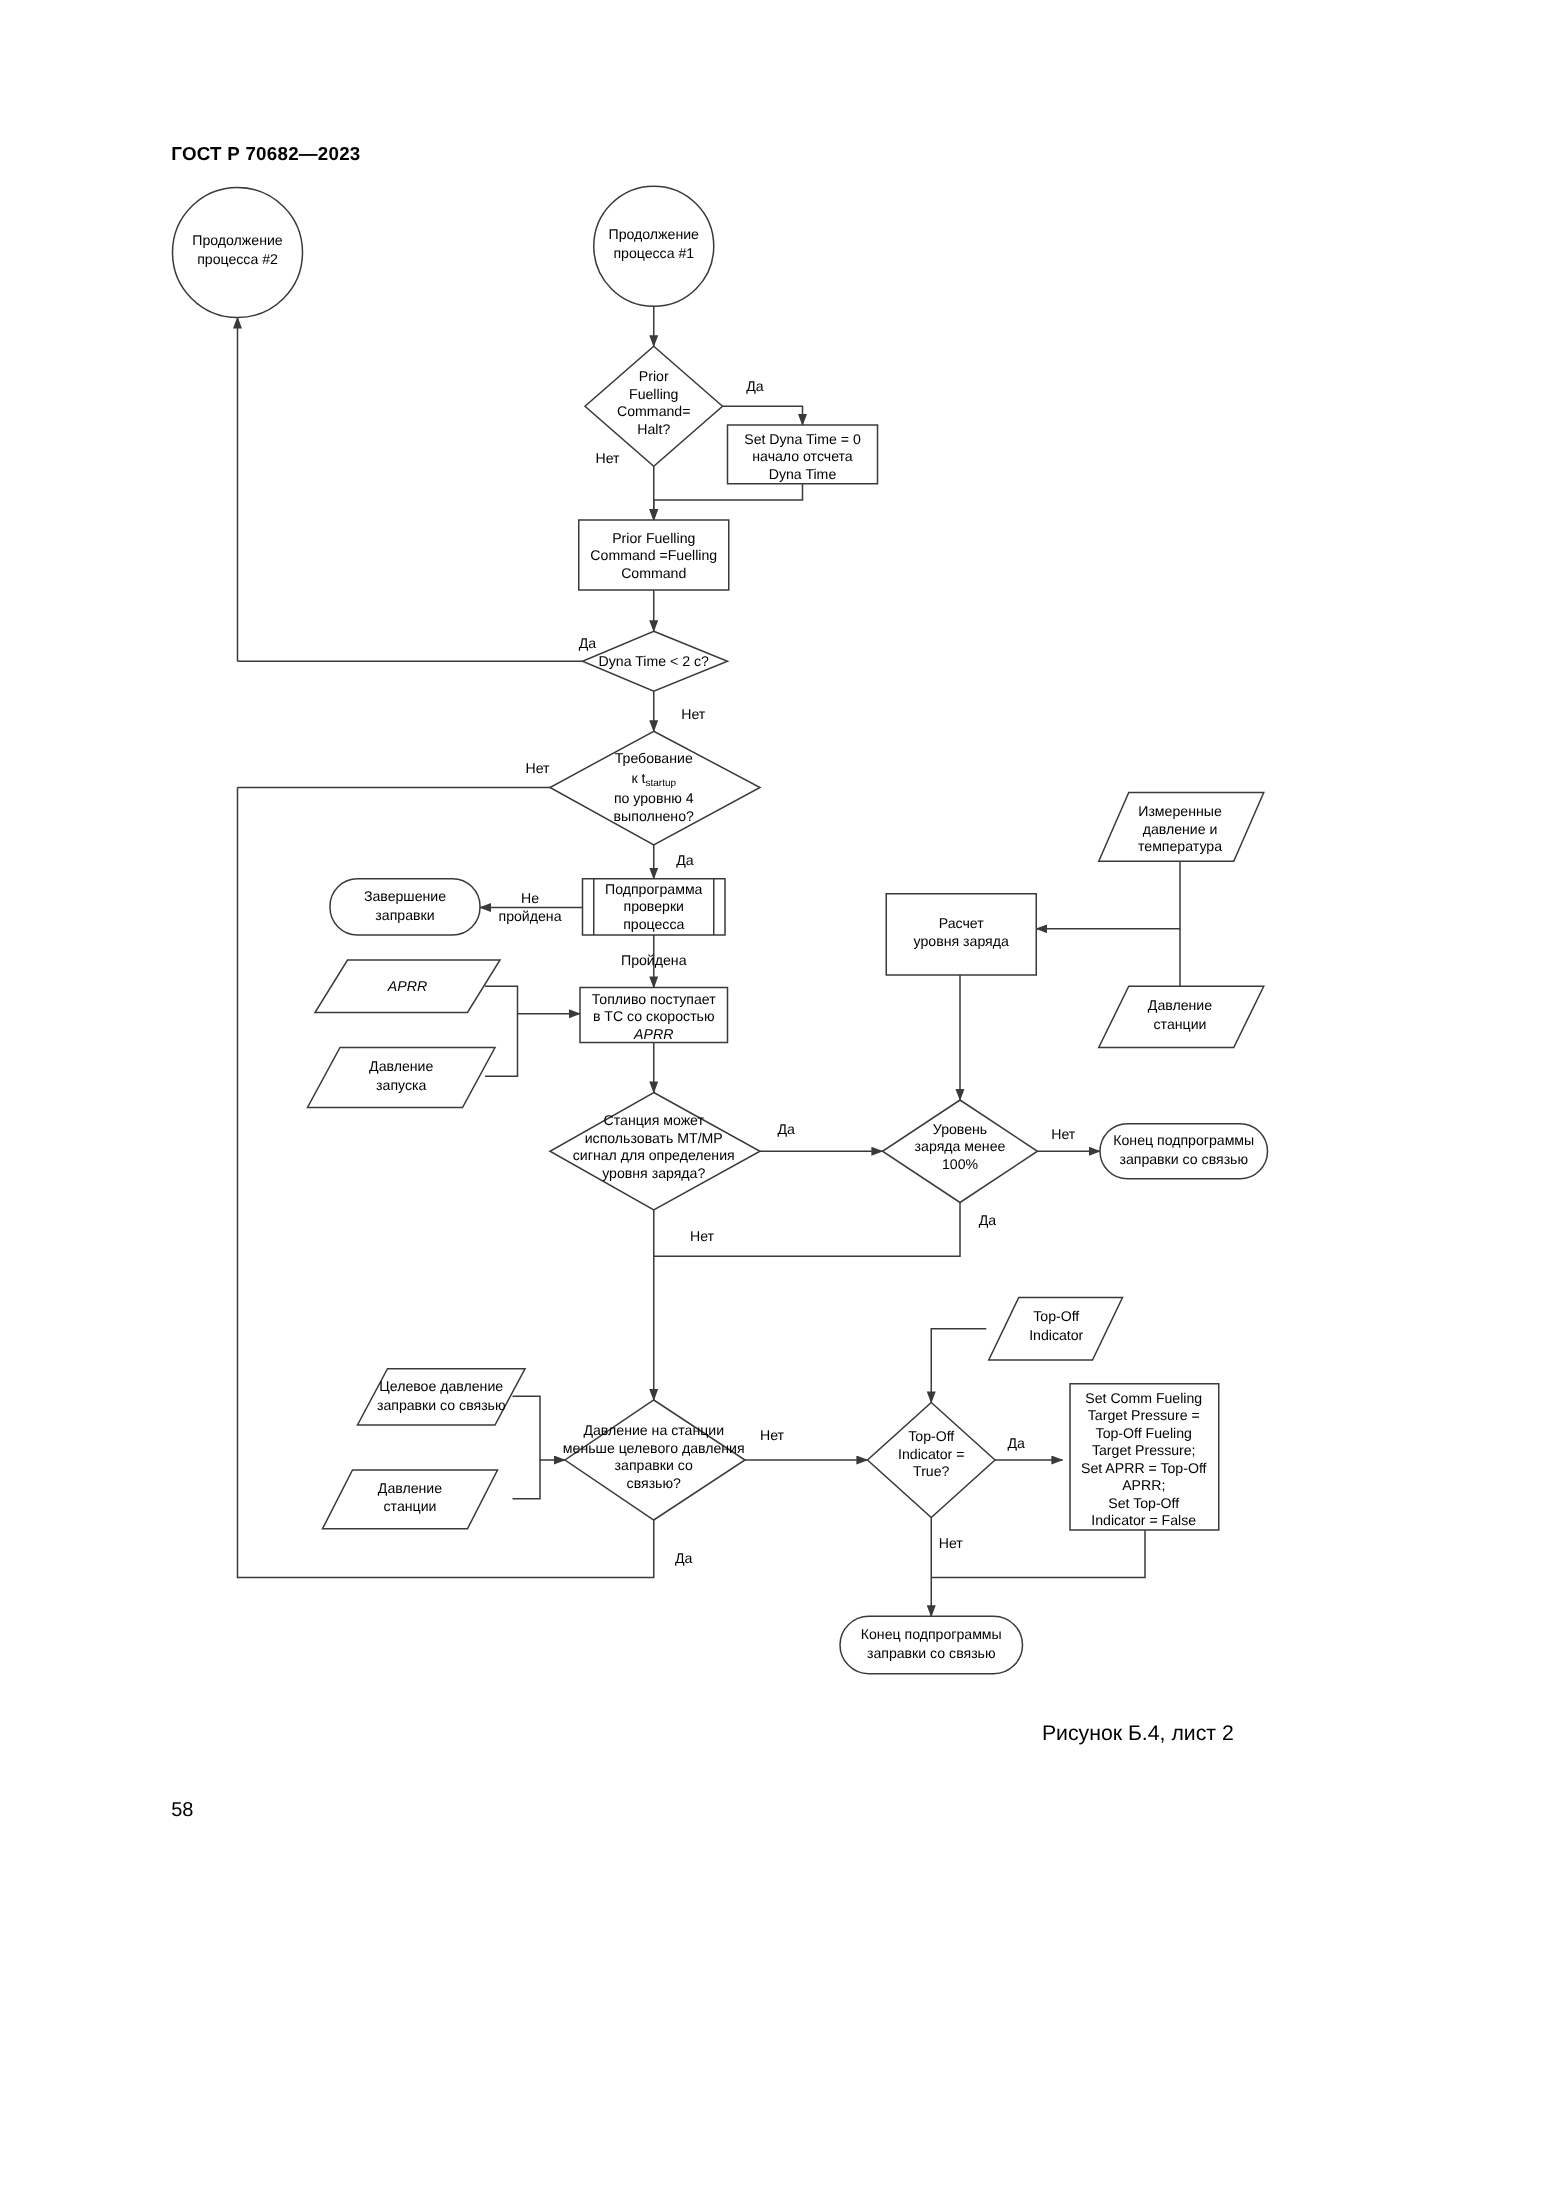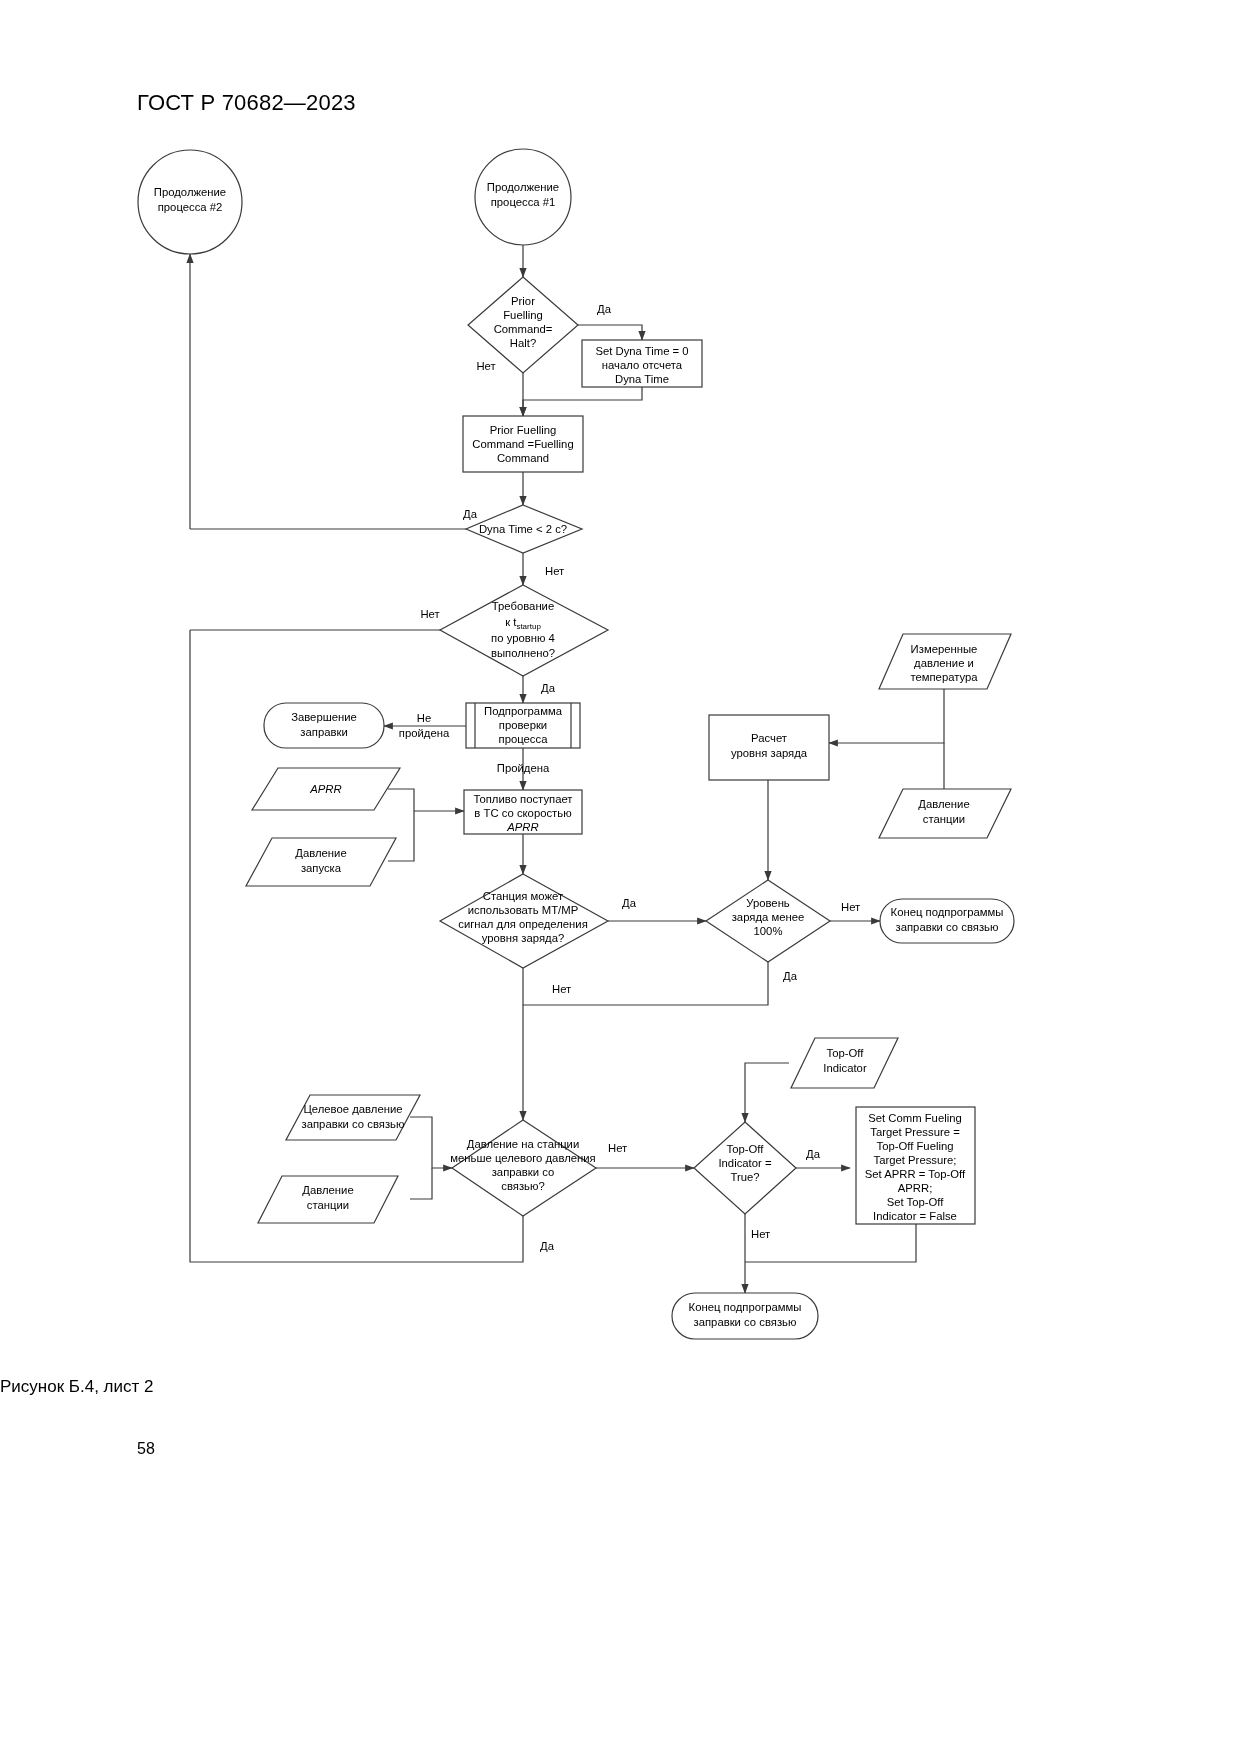--- a/index.html
+++ b/index.html
@@ -1,19 +1,19 @@
 <!DOCTYPE html>
 <html><head>
 <meta charset="utf-8">
 <style>
   html,body{margin:0;padding:0;background:#ffffff;}
   body{width:1241px;height:1754px;position:relative;font-family:"Liberation Sans","DejaVu Sans",sans-serif;color:#000;}
   .page{position:absolute;inset:0;width:1241px;height:1754px;overflow:hidden;}
-  .doc-header{position:absolute;left:137px;top:90px;font-size:22px;font-weight:normal;letter-spacing:.2px;}
-  .caption{position:absolute;left:0;top:1377px;width:987px;text-align:left;font-size:17px;}
+  .doc-header{position:absolute;left:137px;top:115px;font-size:15px;font-weight:bold;letter-spacing:.2px;}
+  .caption{position:absolute;left:0;top:1377px;width:987px;text-align:right;font-size:17px;}
   .pagenum{position:absolute;left:137px;top:1440px;font-size:16px;text-align:center;}
   svg.flow{position:absolute;left:0;top:0;width:1241px;height:1754px;}
   svg.flow text{font-family:"Liberation Sans","DejaVu Sans",sans-serif;font-size:11.3px;fill:#000;}
   svg.flow text.it{font-style:italic;}
   .shape{fill:#ffffff;stroke:#3a3a3a;stroke-width:1.2;}
   .ln{stroke:#3a3a3a;stroke-width:1.2;fill:none;}
 </style>
 </head>
 <body>
 

